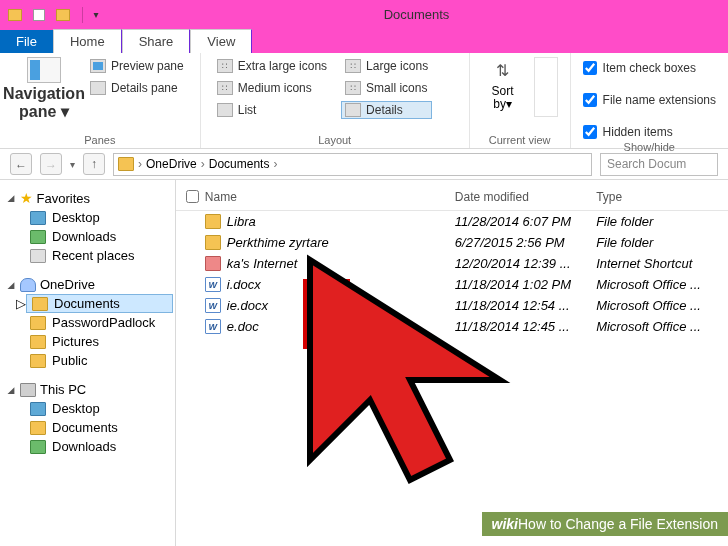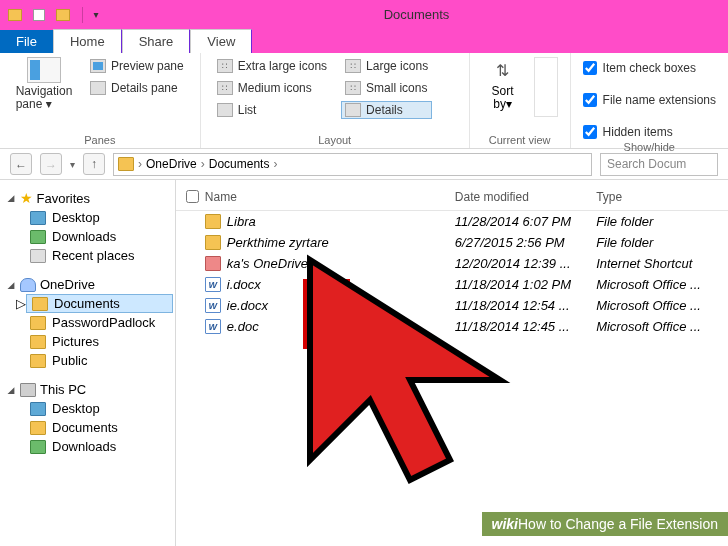--- a/index.html
+++ b/index.html
@@ -20,21 +20,21 @@
 
 
 .ribbon { height: 96px; background: #fff; border-bottom: 1px solid #d9d9d9; display: flex; }
 .ribbon-group { border-right: 1px solid #e5e5e5; padding: 4px 12px 0; display: flex; flex-direction: column; }
 .ribbon-group .group-content { flex: 1; display: flex; align-items: flex-start; gap: 10px; }
 .ribbon-group .group-label { font-size: 11px; color: #666; text-align: center; padding: 2px 0; }
 
 .nav-big { display: flex; flex-direction: column; align-items: center; gap: 2px; width: 64px; }
 .nav-big .bigicon { width: 34px; height: 26px; border: 1px solid #bbb; background: #f7f7f7; position: relative; }
 .nav-big .bigicon::before { content:""; position:absolute; left:2px; top:2px; bottom:2px; width:10px; background:#4aa0e0; }
-.nav-big .label { font-size: 12px; color: #333; text-align: left; line-height: 1.1; }
+.nav-big .label { font-size: 16px; color: #333; text-align: center; line-height: 1.1; font-weight: bold; }
 
 .stack { display: flex; flex-direction: column; gap: 4px; }
 .ribbon-item { display: flex; align-items: flex-start; gap: 5px; font-size: 12px; color: #333; cursor: pointer; padding: 2px 4px; }
 .ribbon-item.selected { border: 1px solid #7eb4e0; background: #d9eaf7; padding: 1px 3px; }
 .mini-icon { width: 16px; height: 14px; background: #e0e0e0; border: 1px solid #aaa; display: inline-block; position: relative; }
 .mini-icon.blue::after { content:""; position:absolute; inset:2px; background:#4aa0e0; }
 .mini-icon.dots::after { content:"∷"; position:absolute; inset:0; display:flex; align-items:center; justify-content:center; font-size:9px; color:#666; }
 
 .sort-big { display:flex; flex-direction:column; align-items:center; gap:2px; width:42px; }
 .sort-big .sicon { width:30px; height:26px; display:flex; align-items:center; justify-content:center; color:#555; font-size:16px; }
@@ -323,21 +323,21 @@
             <span class="ficon folder"></span>
             <span>Perkthime zyrtare</span>
           </div>
           <div class="col-date">6/27/2015 2:56 PM</div>
           <div class="col-type">File folder</div>
         </div>
         <div class="frow">
           <div class="col-check"></div>
           <div class="col-name">
             <span class="ficon shortcut"></span>
-            <span>ka's OneDrive</span>
+            <span>ka's Internet</span>
           </div>
           <div class="col-date">12/20/2014 12:39 ...</div>
           <div class="col-type">Internet Shortcut</div>
         </div>
         <div class="frow">
           <div class="col-check"></div>
           <div class="col-name">
             <span class="ficon doc"></span>
             <span>i.docx</span>
           </div>

